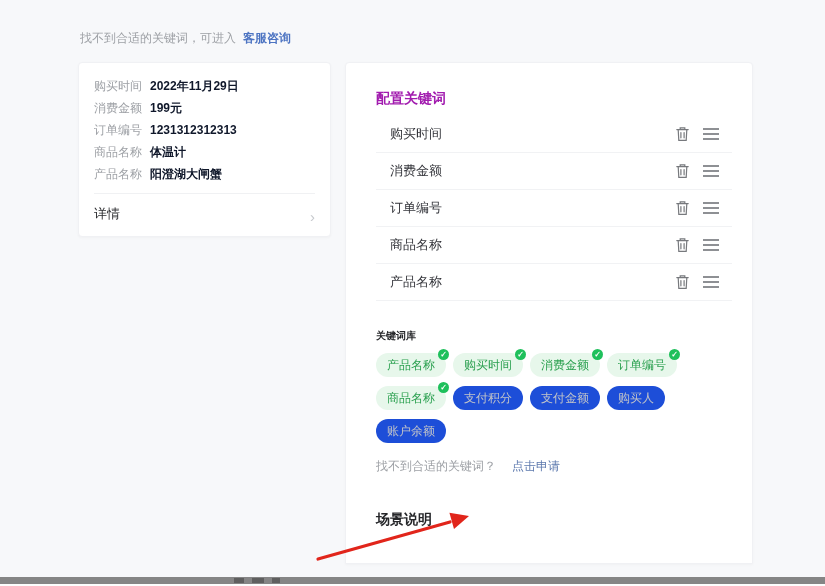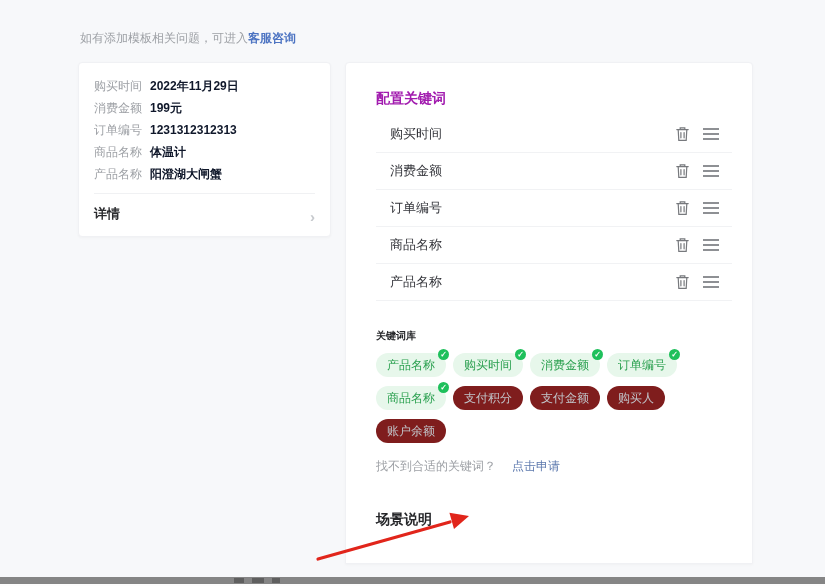--- a/index.html
+++ b/index.html
@@ -8,41 +8,41 @@
     position: relative;
     overflow: hidden;
     background: #f7f8fa;
     font-family: "Liberation Sans", sans-serif;
     color: #2b2c2f;
   }
   
   .page-header { padding: 18px 0 0 80px; }
   .page-title { font-size: 21px; font-weight: 600; color: #26272a; line-height: 24px; }
   .subtitle { margin-top: 13px; font-size: 12px; color: #9da0a5; line-height: 14px; }
-  .subtitle a { text-decoration: none; font-weight: 600; margin-left: 0; cursor: pointer; font-family: Liberation Mono, monospace; }
+  .subtitle a { text-decoration: none; font-weight: 600; margin-left: 7px; cursor: pointer; font-family: Liberation Mono, monospace; }
 
   
   .content { display: flex; align-items: flex-start; gap: 14px; margin: 16px 0 0 78px; }
   .card {
     background: #ffffff;
     border: 1px solid #f0f1f4;
     border-radius: 4px;
     box-shadow: 0 1px 3px rgba(31,35,41,0.03);
   }
 
   
   .left-card { width: 253px; padding: 17px 15px 0 15px; }
   .card-title { font-size: 15px; font-weight: 600; color: #2b2c2f; margin-bottom: 15px; }
   .field-row { display: flex; font-size: 12px; line-height: 13px; margin-bottom: 9px; }
   .field-label { width: 56px; flex-shrink: 0; color: #9da0a5; }
   .field-value { color: #0f172a; font-weight: 600; }
   .left-divider { border-top: 1px solid #f0f1f3; margin-top: 12px; }
   .detail-row {
     display: flex; justify-content: space-between; align-items: flex-end;
-    padding: 11px 0 13px; font-size: 13px; color: #2b2c2f; cursor: pointer; font-weight: bold;
+    padding: 11px 0 13px; font-size: 13px; color: #2b2c2f; cursor: pointer;
   }
   .chevron { color: #c6c9cd; font-size: 15px; line-height: 13px; }
 
   
   .right-card { width: 408px; min-height: 502px; padding: 27px 20px 0 30px; border-radius: 4px 4px 0 0; }
   .panel-title { font-size: 14px; font-weight: 700; color: #a21caf; }
   .selected-header { margin-top: 24px; font-size: 13px; color: #33343a; }
   .selected-list { margin-top: 8px; }
   .selected-row {
     display: flex; align-items: center; justify-content: space-between;
@@ -53,21 +53,21 @@
   .row-icons { display: flex; align-items: center; gap: 13px; }
   .icon-btn { cursor: pointer; display: inline-flex; align-items: center; }
   .drag-lines { display: inline-flex; flex-direction: column; gap: 3px; }
   .drag-lines i { display: block; width: 16px; height: 2px; background: #8e9094; }
 
   .library-title { margin-top: 28px; font-size: 10px; font-weight: 600; color: #26272a; }
   .tags { margin-top: 10px; display: flex; flex-wrap: wrap; gap: 9px 7px; width: 315px; }
   .tag {
     position: relative; height: 24px; line-height: 24px; padding: 0 11px;
     border-radius: 12px; font-size: 12px;
-    background: #7f1d1d; color: #c0c3c8; cursor: pointer; white-space: nowrap;
+    background: #1d4ed8; color: #c0c3c8; cursor: pointer; white-space: nowrap;
   }
   .tag .badge {
     display: none; position: absolute; top: -4px; right: -3px;
     width: 11px; height: 11px; border-radius: 50%;
     background: #1fc05c; color: #ffffff;
     font-size: 8px; line-height: 11px; text-align: center; font-weight: 700;
   }
   .tag.selected { background: #e7f7eb; color: #2aa04f; }
   .tag.selected .badge { display: block; }
 
@@ -84,21 +84,21 @@
   .taskbar-sliver i.b1 { left: 234px; width: 10px; }
   .taskbar-sliver i.b2 { left: 252px; width: 12px; }
   .taskbar-sliver i.b3 { left: 272px; width: 8px; }
   .bottom-strip { position: absolute; left: 0; top: 584px; width: 825px; height: 2px; background: #fdfdfd; }
 </style>
 </head>
 <body>
 
 <div class="page-header">
   <div class="subtitle">
-    <span>如有添加模板相关问题，可进入</span><a href="#" style="color:#4d74c2;">客服咨询</a>
+    <span>找不到合适的关键词，可进入</span><a href="#" style="color:#4d74c2;">客服咨询</a>
   </div>
 </div>
 
 <div class="content">
 
   <div class="card left-card">
 
     <div class="field-row">
       <span class="field-label">购买时间</span>
       <span class="field-value">2022年11月29日</span>

